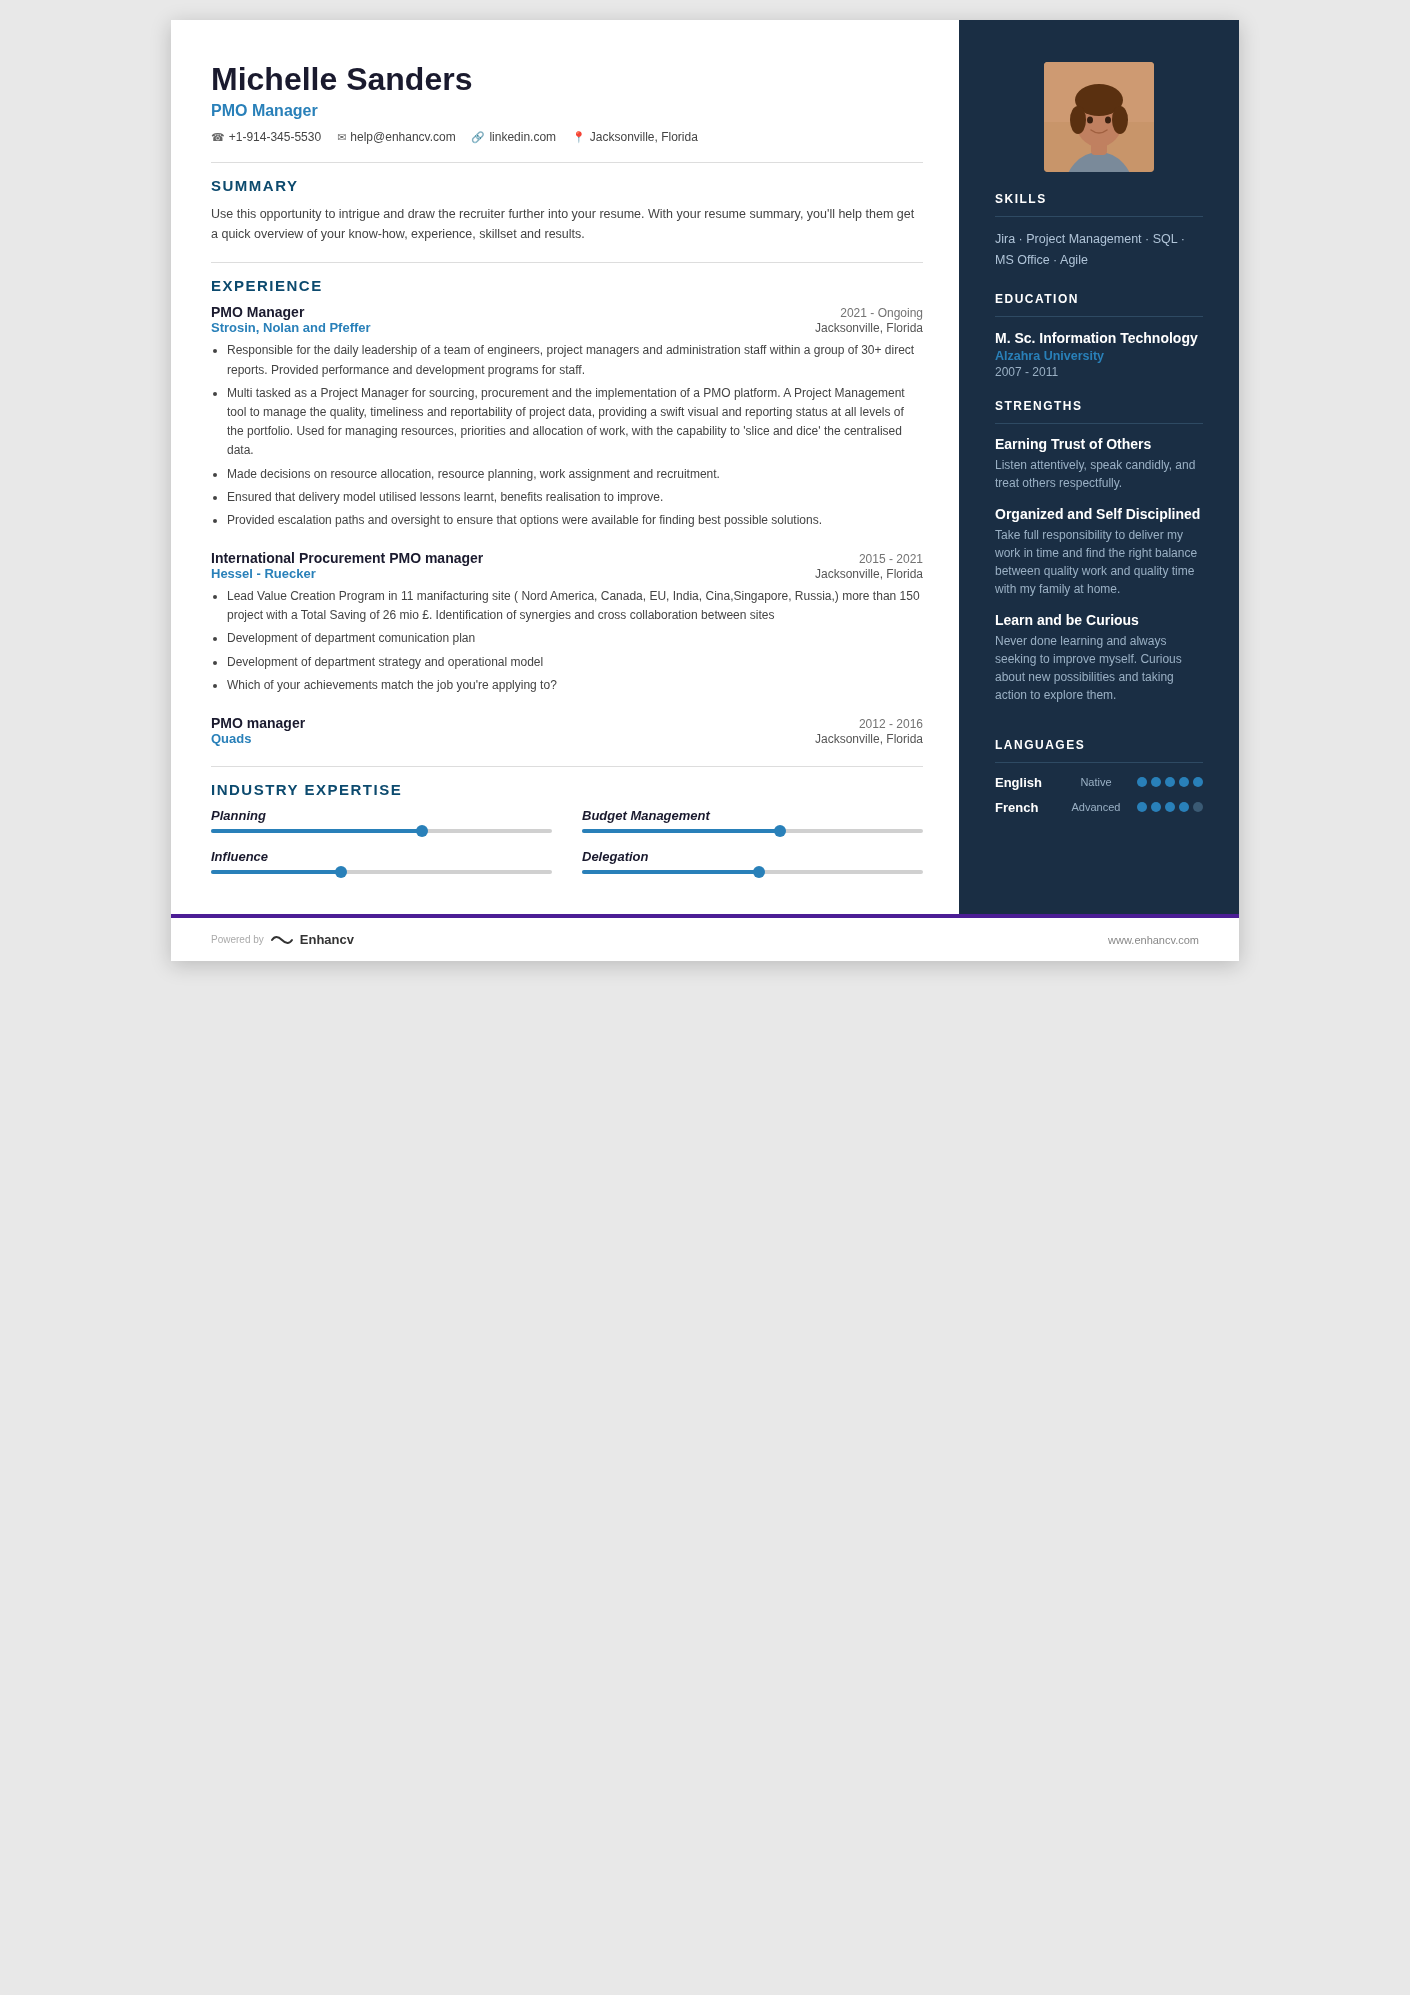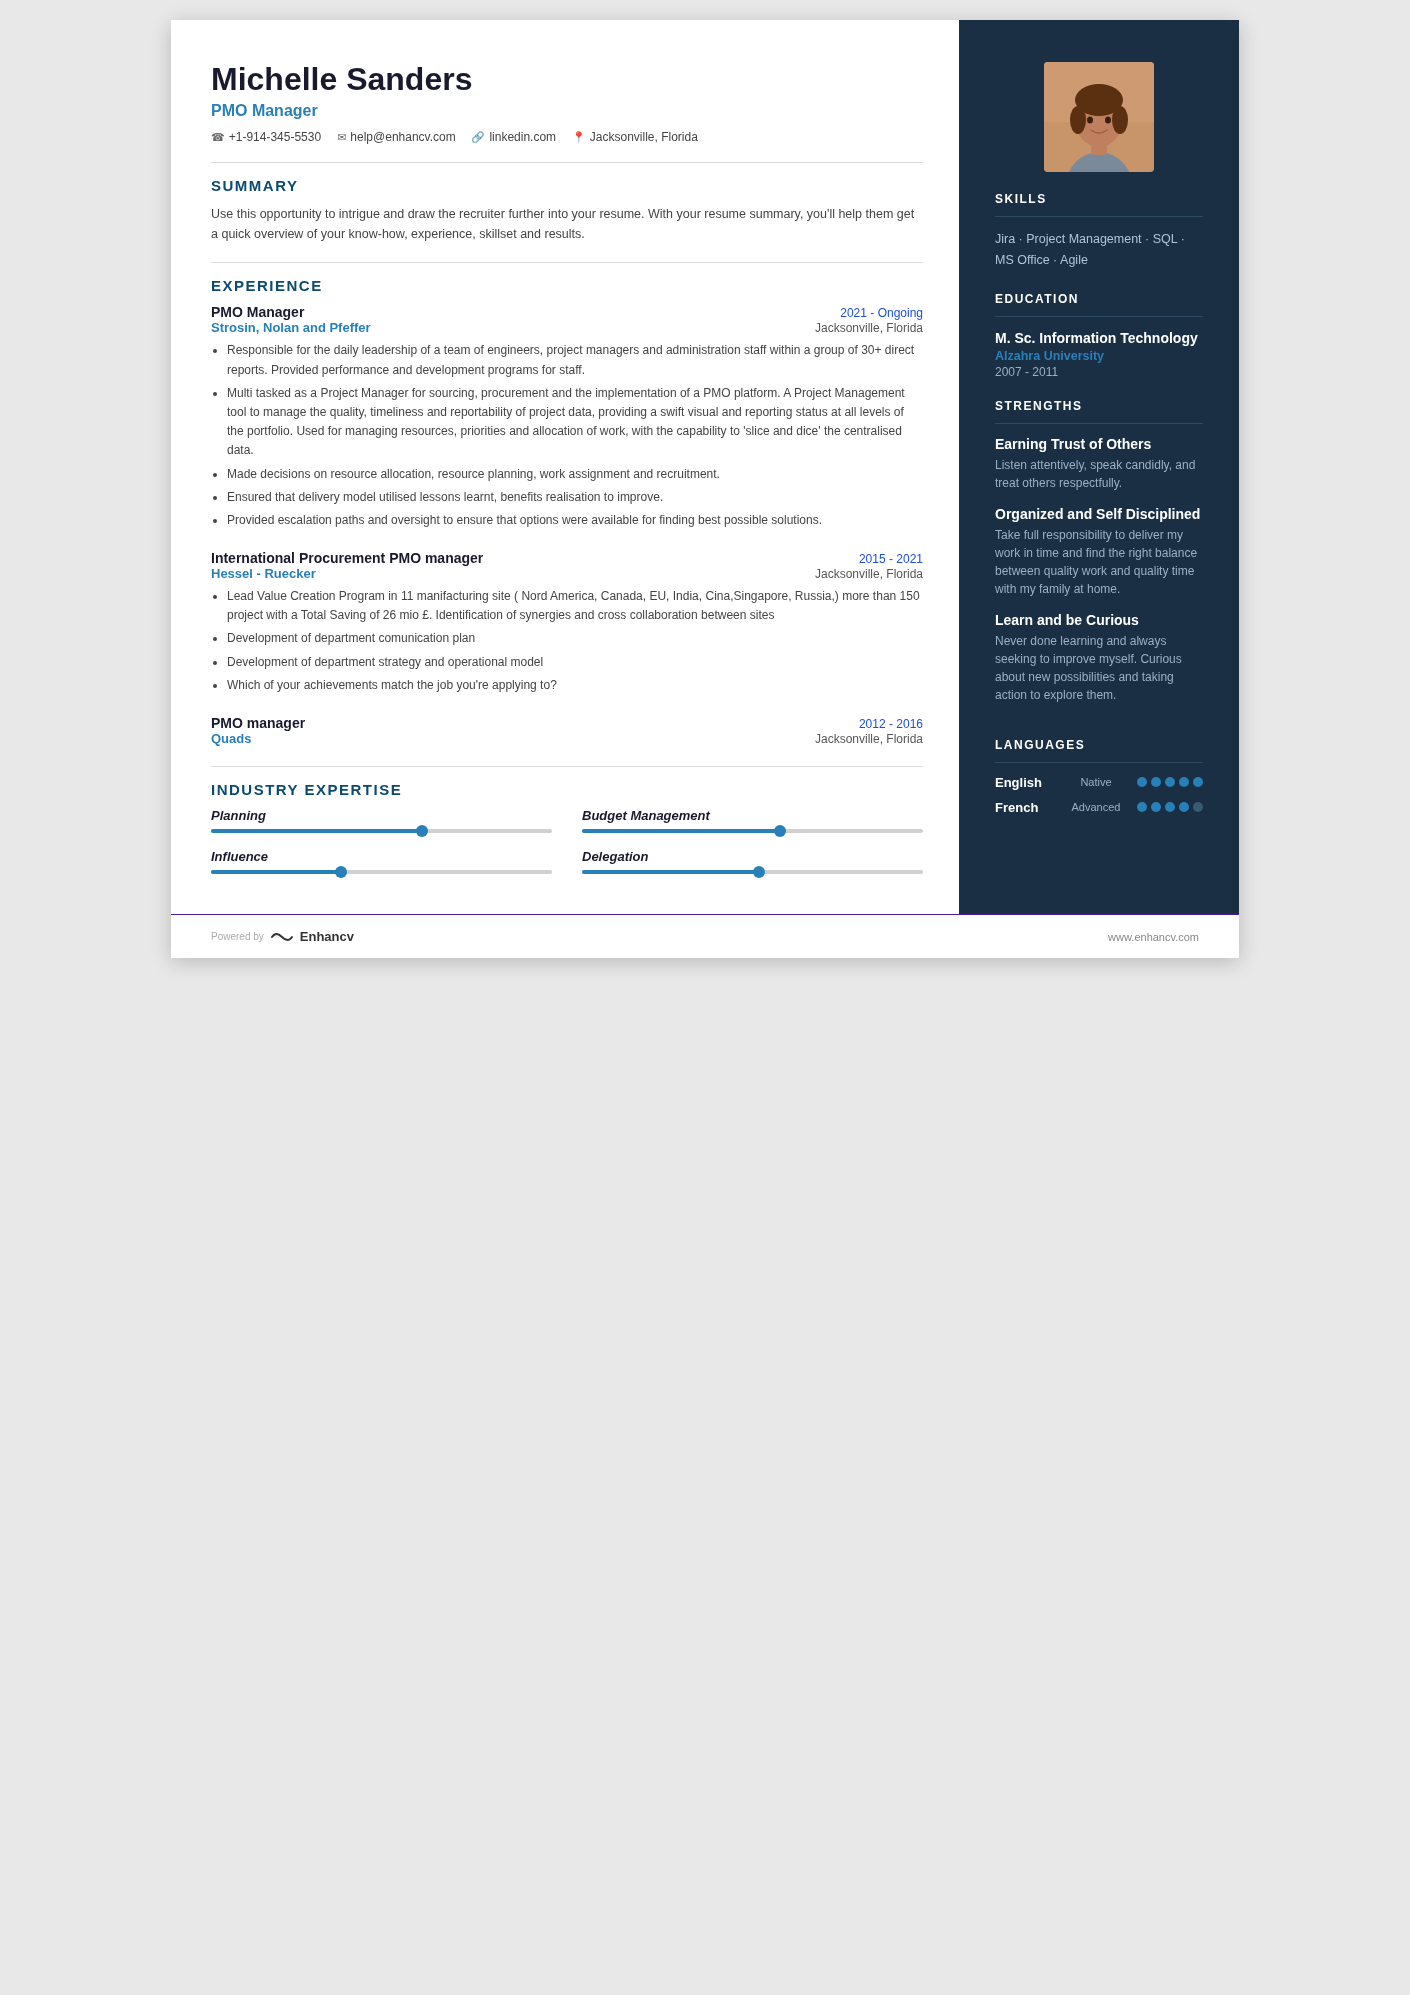--- a/index.html
+++ b/index.html
@@ -88,21 +88,21 @@
       justify-content: space-between;
       align-items: baseline;
     }
     .exp-role {
       font-size: 14px;
       font-weight: 700;
       color: #1a1a2e;
     }
     .exp-date {
       font-size: 12px;
-      color: #1d4ed8;
+      color: #737373;
     }
     .exp-company-row {
       display: flex;
       justify-content: space-between;
       align-items: baseline;
       margin-bottom: 6px;
     }
     .exp-company {
       font-size: 13px;
       font-weight: 600;
@@ -271,21 +271,21 @@
     .dot.empty {
       background: #3a5a74;
     }
     
     .footer {
       background: white;
       padding: 14px 40px;
       display: flex;
       justify-content: space-between;
       align-items: center;
-      border-top: 1px solid #4c1d95;
+      border-top: 4px solid #4c1d95;
     }
     .footer-left {
       display: flex;
       align-items: center;
       gap: 6px;
       font-size: 11px;
       color: #888;
     }
     .footer-logo {
       font-size: 13px;

